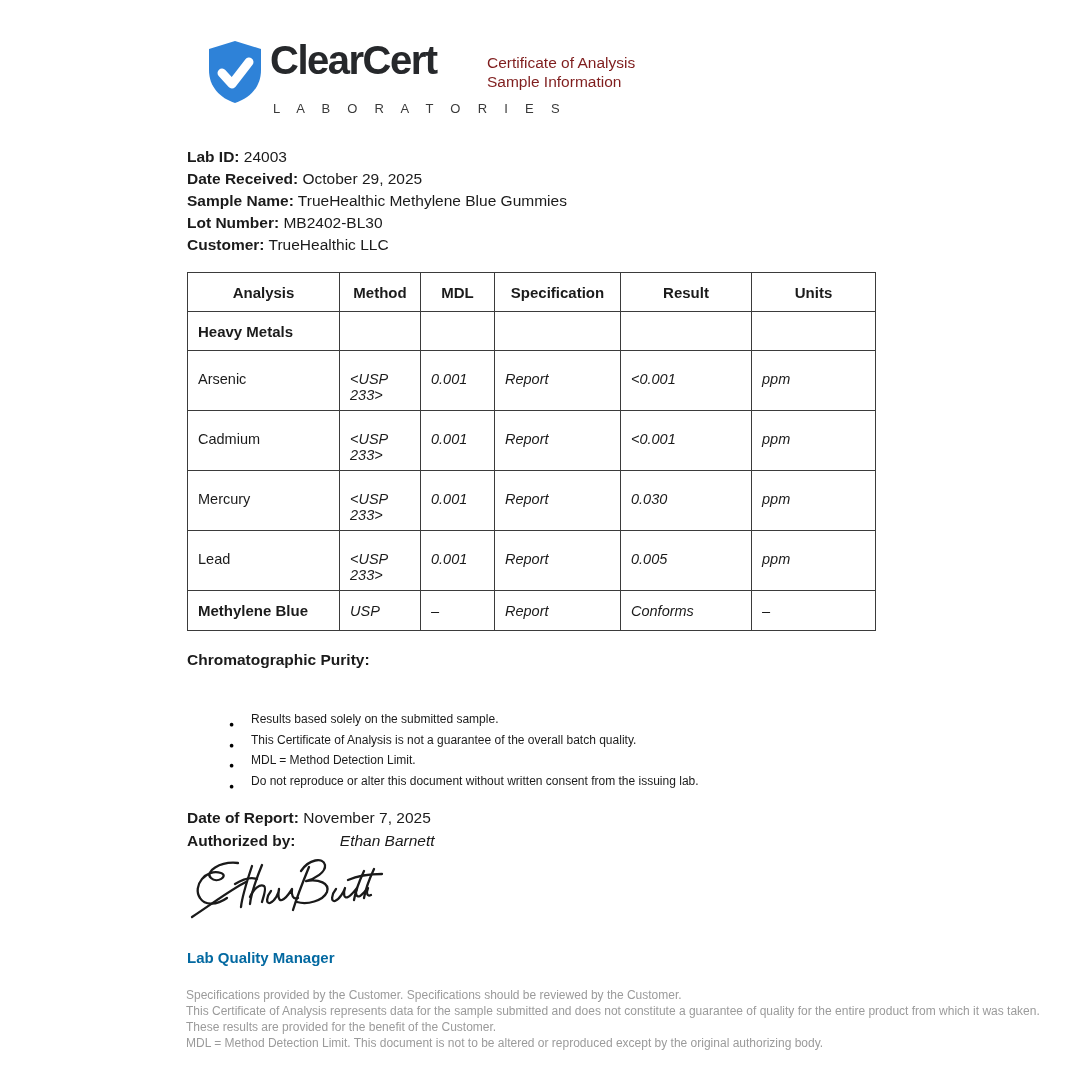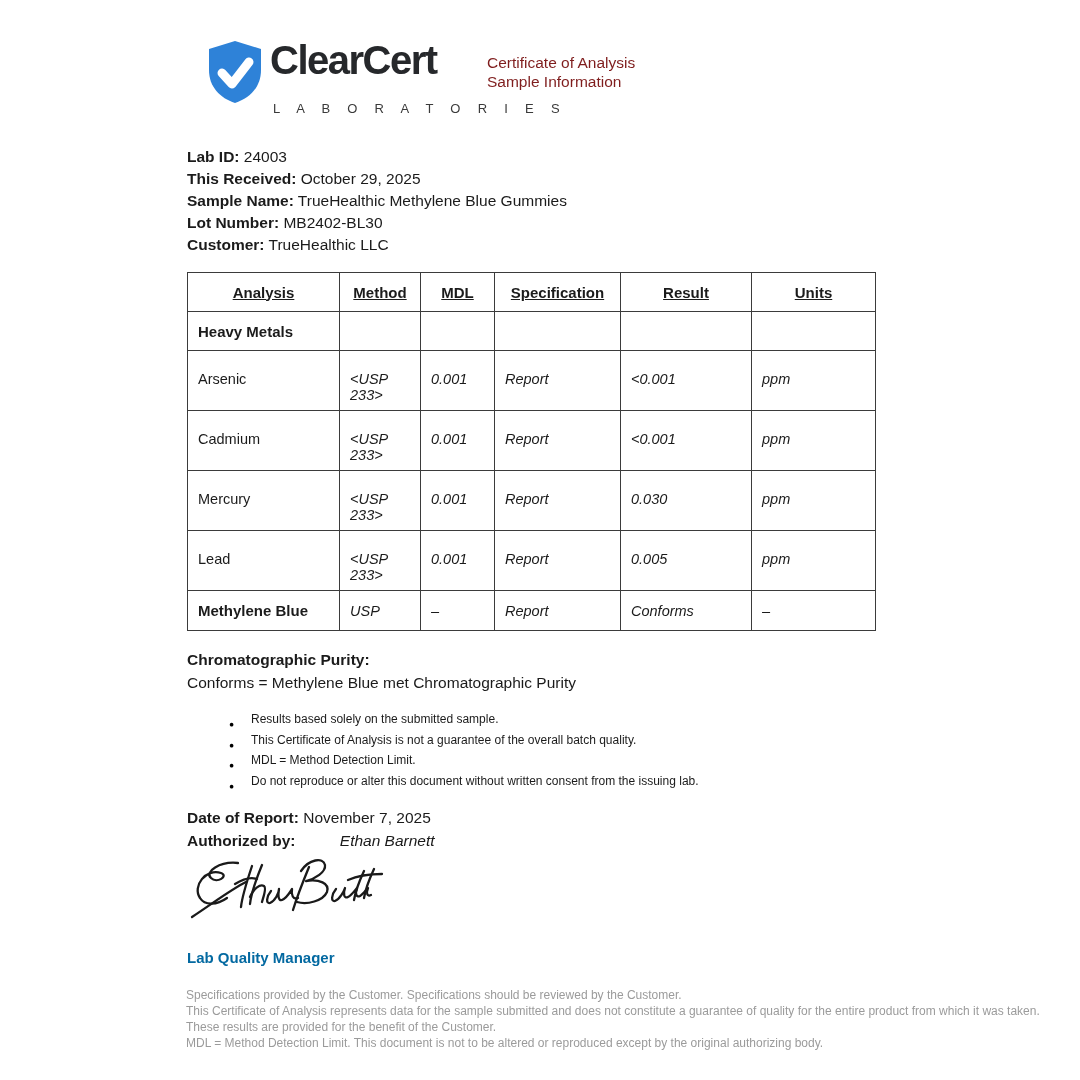--- a/index.html
+++ b/index.html
@@ -24,21 +24,21 @@
   
   table.results {
     position:absolute; left:187px; top:272px; width:688px;
     border-collapse:collapse; table-layout:fixed;
     font-size:14.5px;
   }
   table.results col.c1{width:152px} table.results col.c2{width:81px}
   table.results col.c3{width:74px}  table.results col.c4{width:126px}
   table.results col.c5{width:131px} table.results col.c6{width:124px}
   table.results td, table.results th { border:1px solid #3b3b3b; padding:6px 10px; text-align:left; overflow:hidden; }
-  tr.hdr th { height:39px; font-size:15px; font-weight:bold; text-align:center; vertical-align:middle; padding:0 4px;text-decoration:underline; }
+  tr.hdr th { height:39px; font-size:15px; font-weight:bold; text-align:center; vertical-align:middle; padding:0 4px; }
   tr.section td { height:39px; font-weight:bold; vertical-align:middle; font-size:15px; }
   tr.metal td { height:60px; vertical-align:top; padding-top:20px; }
   tr.metal td.ital, tr.final td.ital { font-style:italic; }
   tr.final td { height:40px; vertical-align:middle; }
   tr.final td.bold { font-weight:bold; font-size:15px; }
 
   
   .purity { position:absolute; left:187px; top:648px; font-size:15.5px; line-height:23px; }
   .purity .hd { font-weight:bold; }
   ul.notes { position:absolute; left:228px; top:709px; list-style:none; font-size:12px; }
@@ -71,21 +71,21 @@
     </div>
   </div>
 
   <div class="doc-header">
     <div>Certificate of Analysis</div>
     <div>Sample Information</div>
   </div>
 
   <div class="info">
     <div><b>Lab ID:</b> <span>24003</span></div>
-    <div><b>This Received:</b> <span>October 29, 2025</span></div>
+    <div><b>Date Received:</b> <span>October 29, 2025</span></div>
     <div><b>Sample Name:</b> <span>TrueHealthic Methylene Blue Gummies</span></div>
     <div><b>Lot Number:</b> <span>MB2402-BL30</span></div>
     <div><b>Customer:</b> <span>TrueHealthic LLC</span></div>
   </div>
 
   <table class="results">
     <colgroup>
         <col class="c1">
         <col class="c2">
         <col class="c3">
@@ -148,21 +148,20 @@
       <td class="ital">–</td>
       <td class="ital">Report</td>
       <td class="ital">Conforms</td>
       <td class="ital">–</td>
     </tr>
   </tbody>
     </table>
 
   <div class="purity">
     <div class="hd">Chromatographic Purity:</div>
-    <div>Conforms = Methylene Blue met Chromatographic Purity</div>
   </div>
 
   <ul class="notes">
     <li>Results based solely on the submitted sample.</li>
     <li>This Certificate of Analysis is not a guarantee of the overall batch quality.</li>
     <li>MDL = Method Detection Limit.</li>
     <li>Do not reproduce or alter this document without written consent from the issuing lab.</li>
   </ul>
 
   <div class="report">

